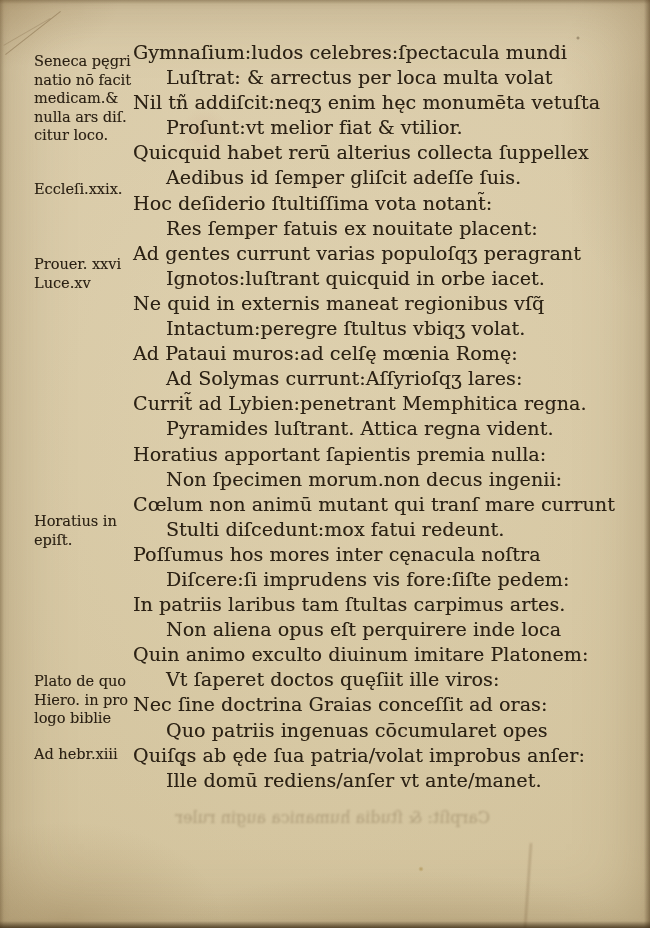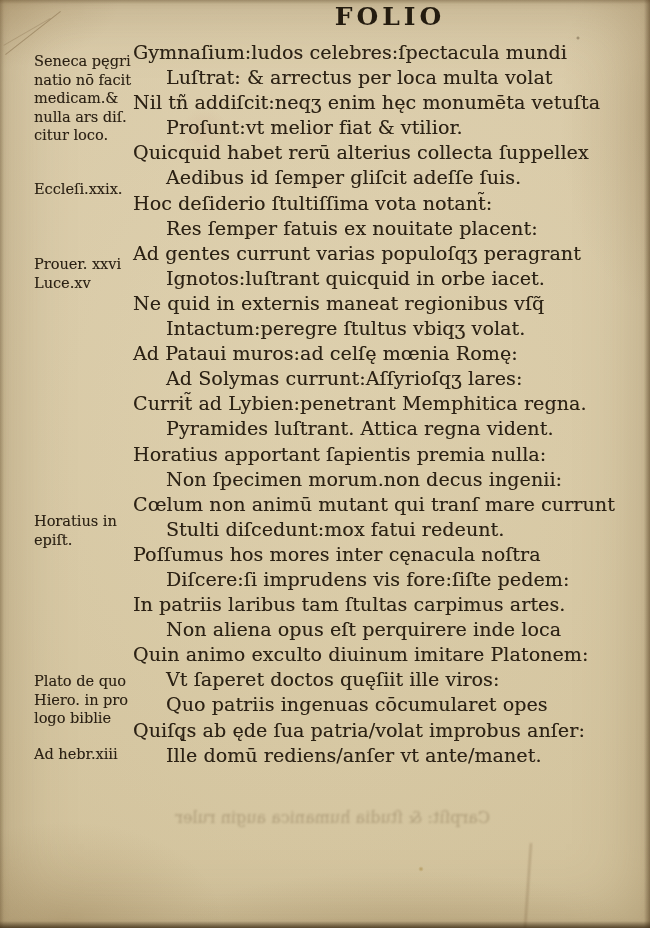--- a/index.html
+++ b/index.html
@@ -70,21 +70,20 @@
     filter:blur(1.1px);opacity:.6;white-space:nowrap;
   }
 </style>
 </head>
 <body>
 
 <div class="page">
   <div class="fold"></div>
   <div class="fold2"></div>
 
-  <h1 class="folio">FOLIO</h1>
 
   <div class="margin-notes" id="margin-notes">
       <div class="margin-note" style="top: 52px;">
         <div class="mline">Seneca pęgri</div>
         <div class="mline">natio nō facit</div>
         <div class="mline">medicam.&amp;</div>
         <div class="mline">nulla ars diſ.</div>
         <div class="mline">citur loco.</div>
       </div>
       <div class="margin-note" style="top: 180px;">
@@ -128,20 +127,21 @@
       <div class="vline">Horatius apportant ſapientis premia nulla:</div>
       <div class="vline indent">Non ſpecimen morum.non decus ingenii:</div>
       <div class="vline">Cœlum non animū mutant qui tranſ mare currunt</div>
       <div class="vline indent">Stulti diſcedunt:mox fatui redeunt.</div>
       <div class="vline">Poſſumus hos mores inter cęnacula noſtra</div>
       <div class="vline indent">Diſcere:ſi imprudens vis fore:ſiſte pedem:</div>
       <div class="vline">In patriis laribus tam ſtultas carpimus artes.</div>
       <div class="vline indent">Non aliena opus eſt perquirere inde loca</div>
       <div class="vline">Quin animo exculto diuinum imitare Platonem:</div>
       <div class="vline indent">Vt ſaperet doctos quęſiit ille viros:</div>
+      <div class="vline">Nec ſine doctrina Graias conceſſit ad oras:</div>
       <div class="vline indent">Quo patriis ingenuas cōcumularet opes</div>
       <div class="vline">Quiſq̨s ab ęde ſua patria/volat improbus anſer:</div>
       <div class="vline indent">Ille domū rediens/anſer vt ante/manet.</div>
     </div>
 
   <div class="showthrough">Carpſit: &amp; ſtudia humanica augin ruler</div>
 
   <div class="crease"></div>
   <div class="edge-top"></div>
   <div class="edge-left"></div>

